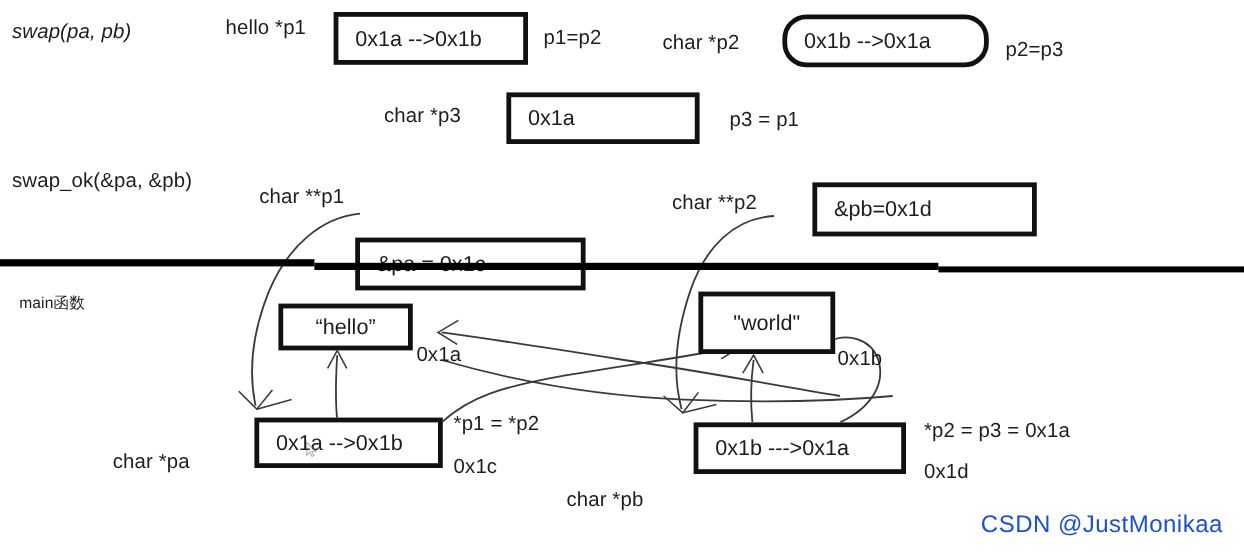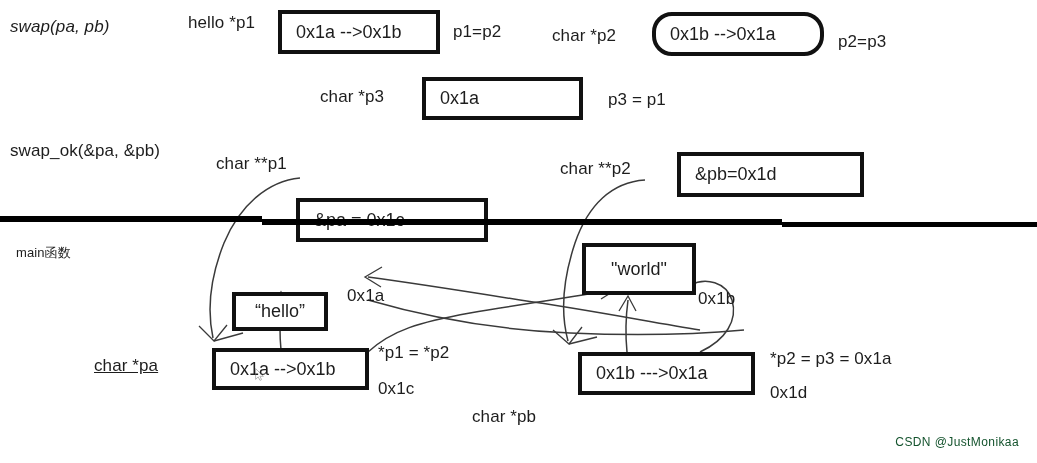--- a/index.html
+++ b/index.html
@@ -64,22 +64,22 @@
   #wires path, #wires polyline, #wires line {
     fill: none;
     stroke: #3a3a3a;
     stroke-width: 1.5px;
   }
   #wires .thin { stroke-width: 1.3px; }
   .watermark {
     position: absolute;
     right: 18px;
     bottom: 14px;
-    font-size: 12px;
-    color: #14532d;
+    font-size: 20px;
+    color: #1d4ed8;
     white-space: nowrap;
     letter-spacing: 0.4px;
   }
   
   .cursor-artifact {
     position: absolute;
     width: 10px;
     height: 13px;
     opacity: 0.55;
   }
@@ -156,33 +156,33 @@
   <div class="box" style="left:677px; top:152px; width:187px; height:45px;">
     <span class="box-text">&amp;pb=0x1d</span>
   </div>
 
   <div class="divider" style="left:0px; top:216px; width:262px; height:6px;"></div>
   <div class="divider" style="left:262px; top:219px; width:520px; height:6px;"></div>
   <div class="divider" style="left:782px; top:222px; width:255px; height:5px;"></div>
 
   <div class="lbl" style="left:16px; top:246px; font-size:13px;">main函数</div>
 
-  <div class="box center" style="left:232px; top:253px; width:96px; height:39px;margin-top:39px;">
+  <div class="box center" style="left:232px; top:253px; width:112px; height:39px;">
     <span class="box-text">“hello”</span>
   </div>
 
   <div class="lbl" style="left:347px; top:287px;">0x1a</div>
 
   <div class="box center" style="left:582px; top:243px; width:114px; height:52px;">
     <span class="box-text">"world"</span>
   </div>
 
   <div class="lbl" style="left:698px; top:290px;">0x1b</div>
 
-  <div class="lbl" style="left:94px; top:357px;text-decoration:underline;">char *pa</div>
+  <div class="lbl" style="left:94px; top:376px;">char *pa</div>
 
   <div class="box" style="left:212px; top:348px; width:157px; height:42px;">
     <span class="box-text">0x1a --&gt;0x1b</span>
   </div>
 
   <svg class="cursor-artifact" style="left:255px; top:368px;" viewBox="0 0 10 13" xmlns="http://www.w3.org/2000/svg">
     <path d="M0.6 0.6 L0.6 11.4 L3.2 8.9 L5.0 12.4 L6.6 11.6 L4.9 8.3 L8.4 8.3 Z" fill="none" stroke="#6b6b6b" stroke-width="0.9"></path>
   </svg>
 
   <div class="lbl" style="left:378px; top:344px;">*p1 = *p2</div>

